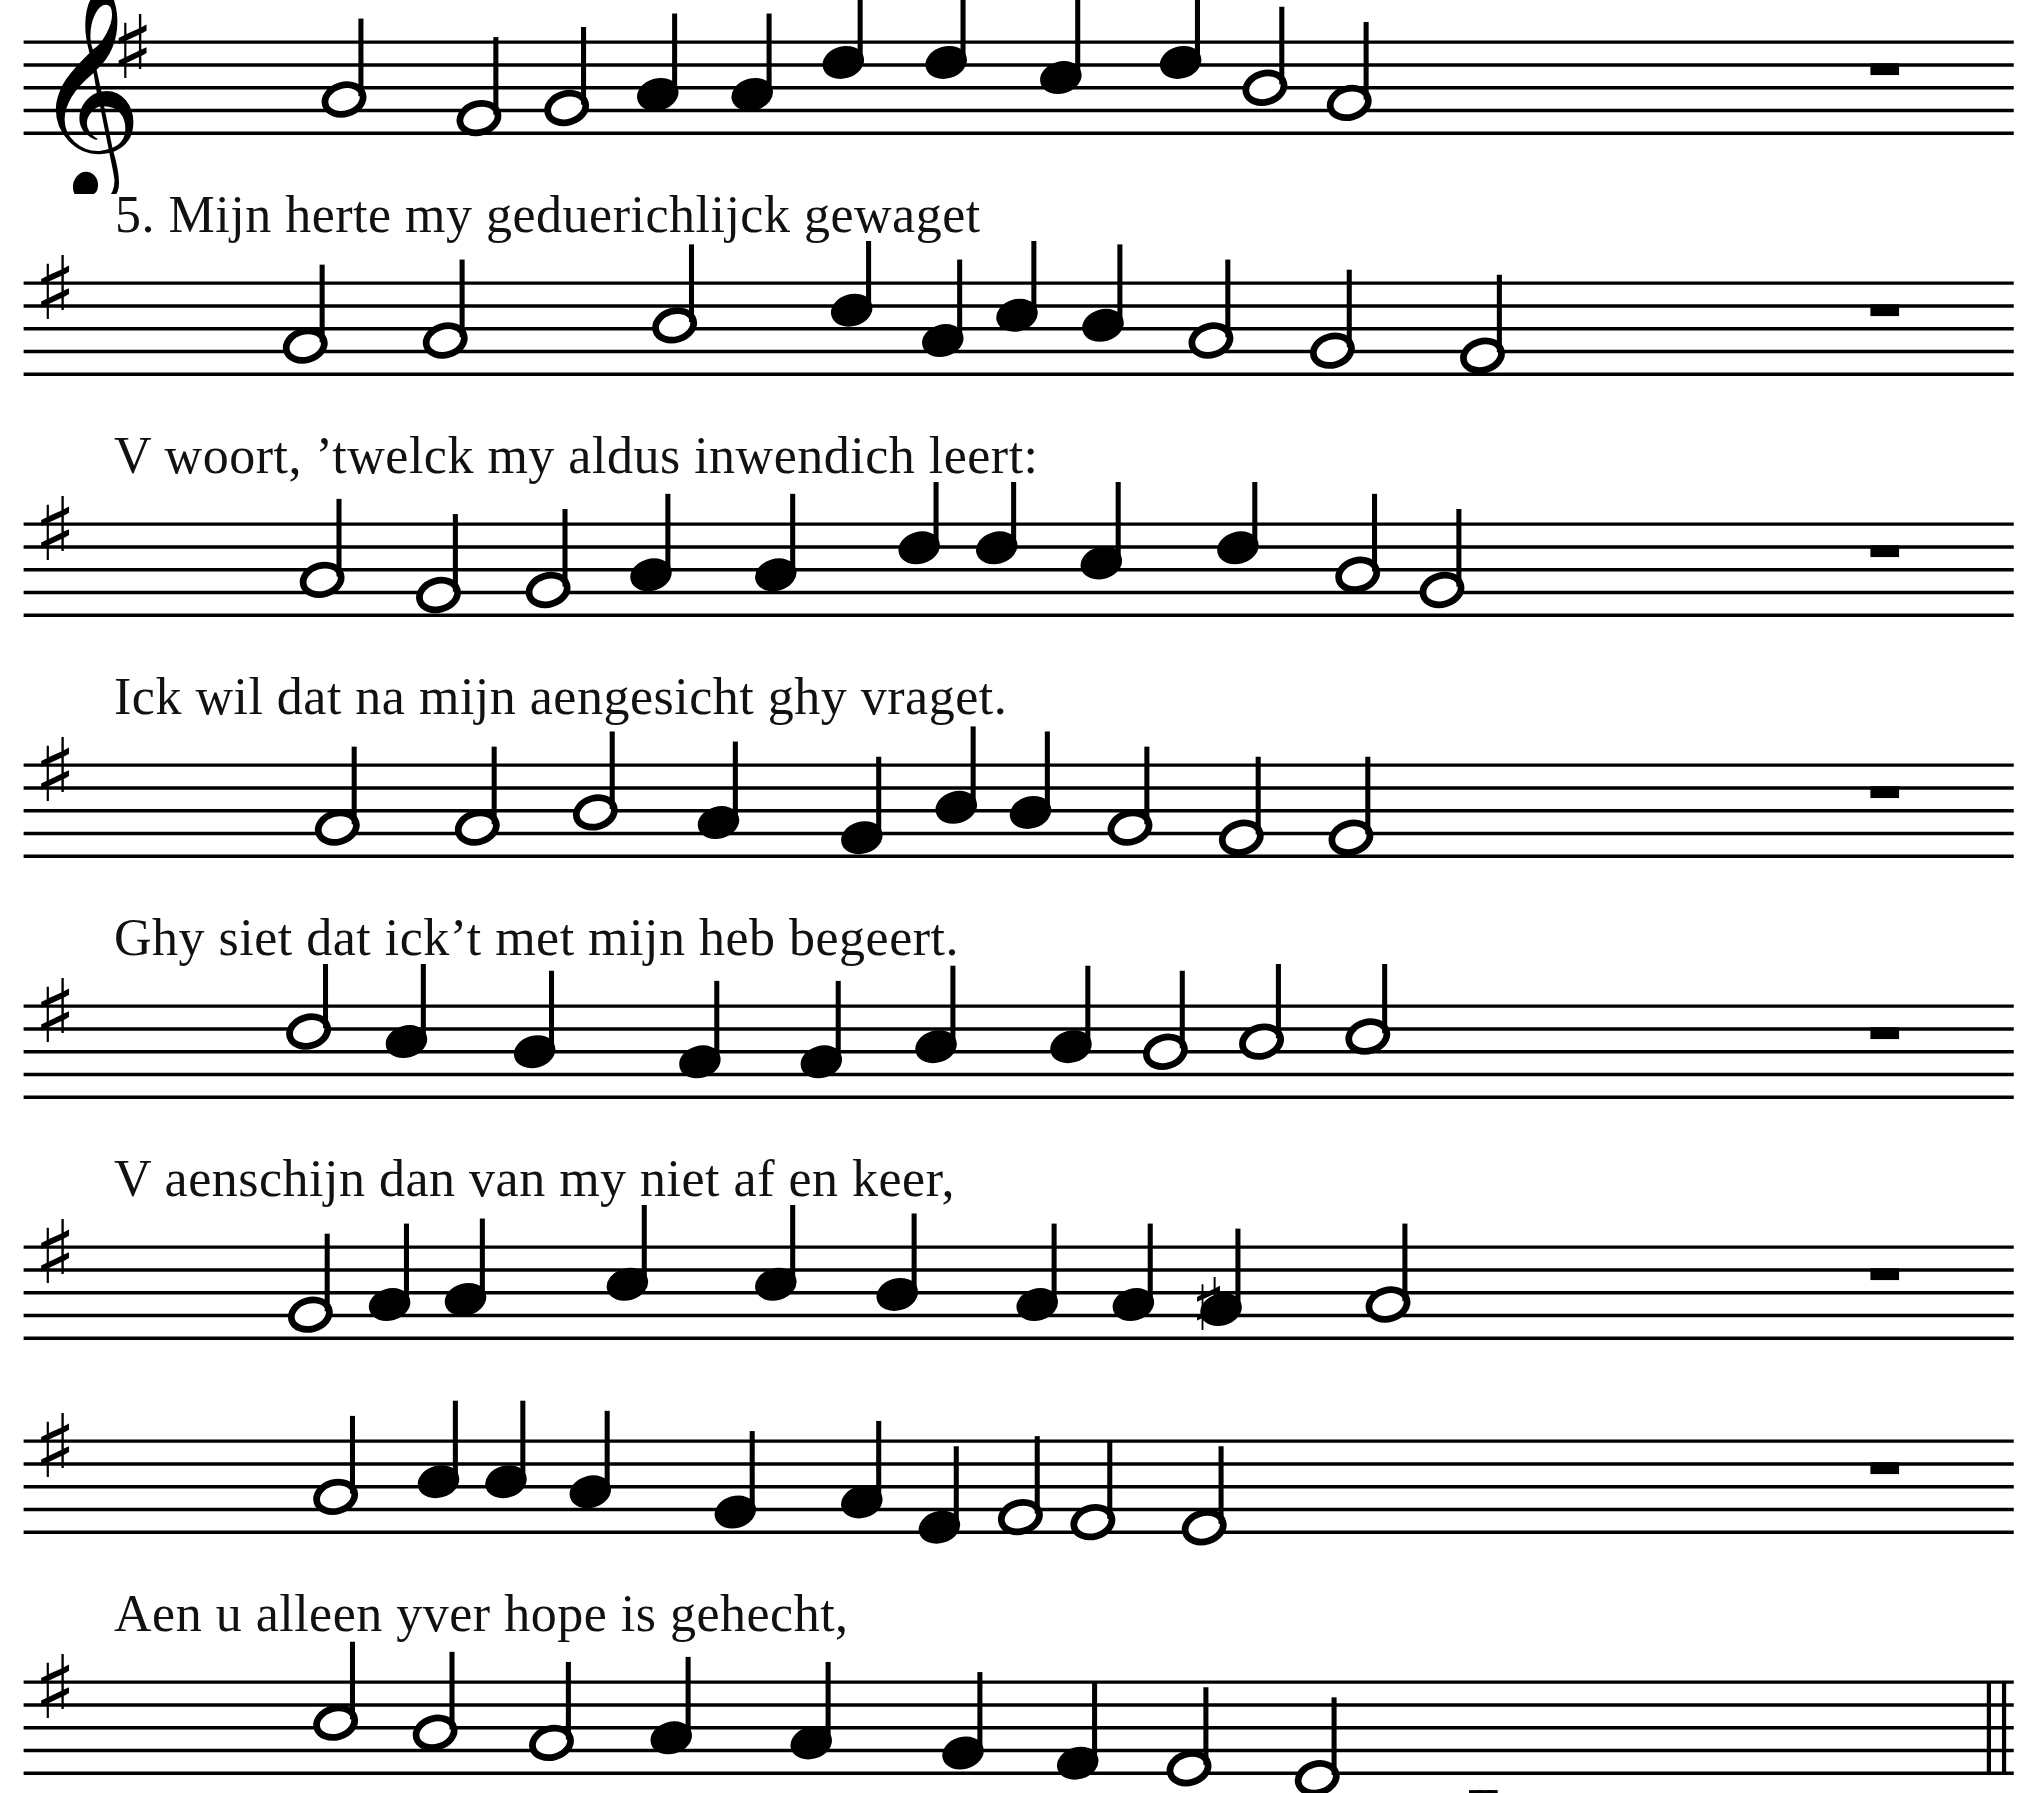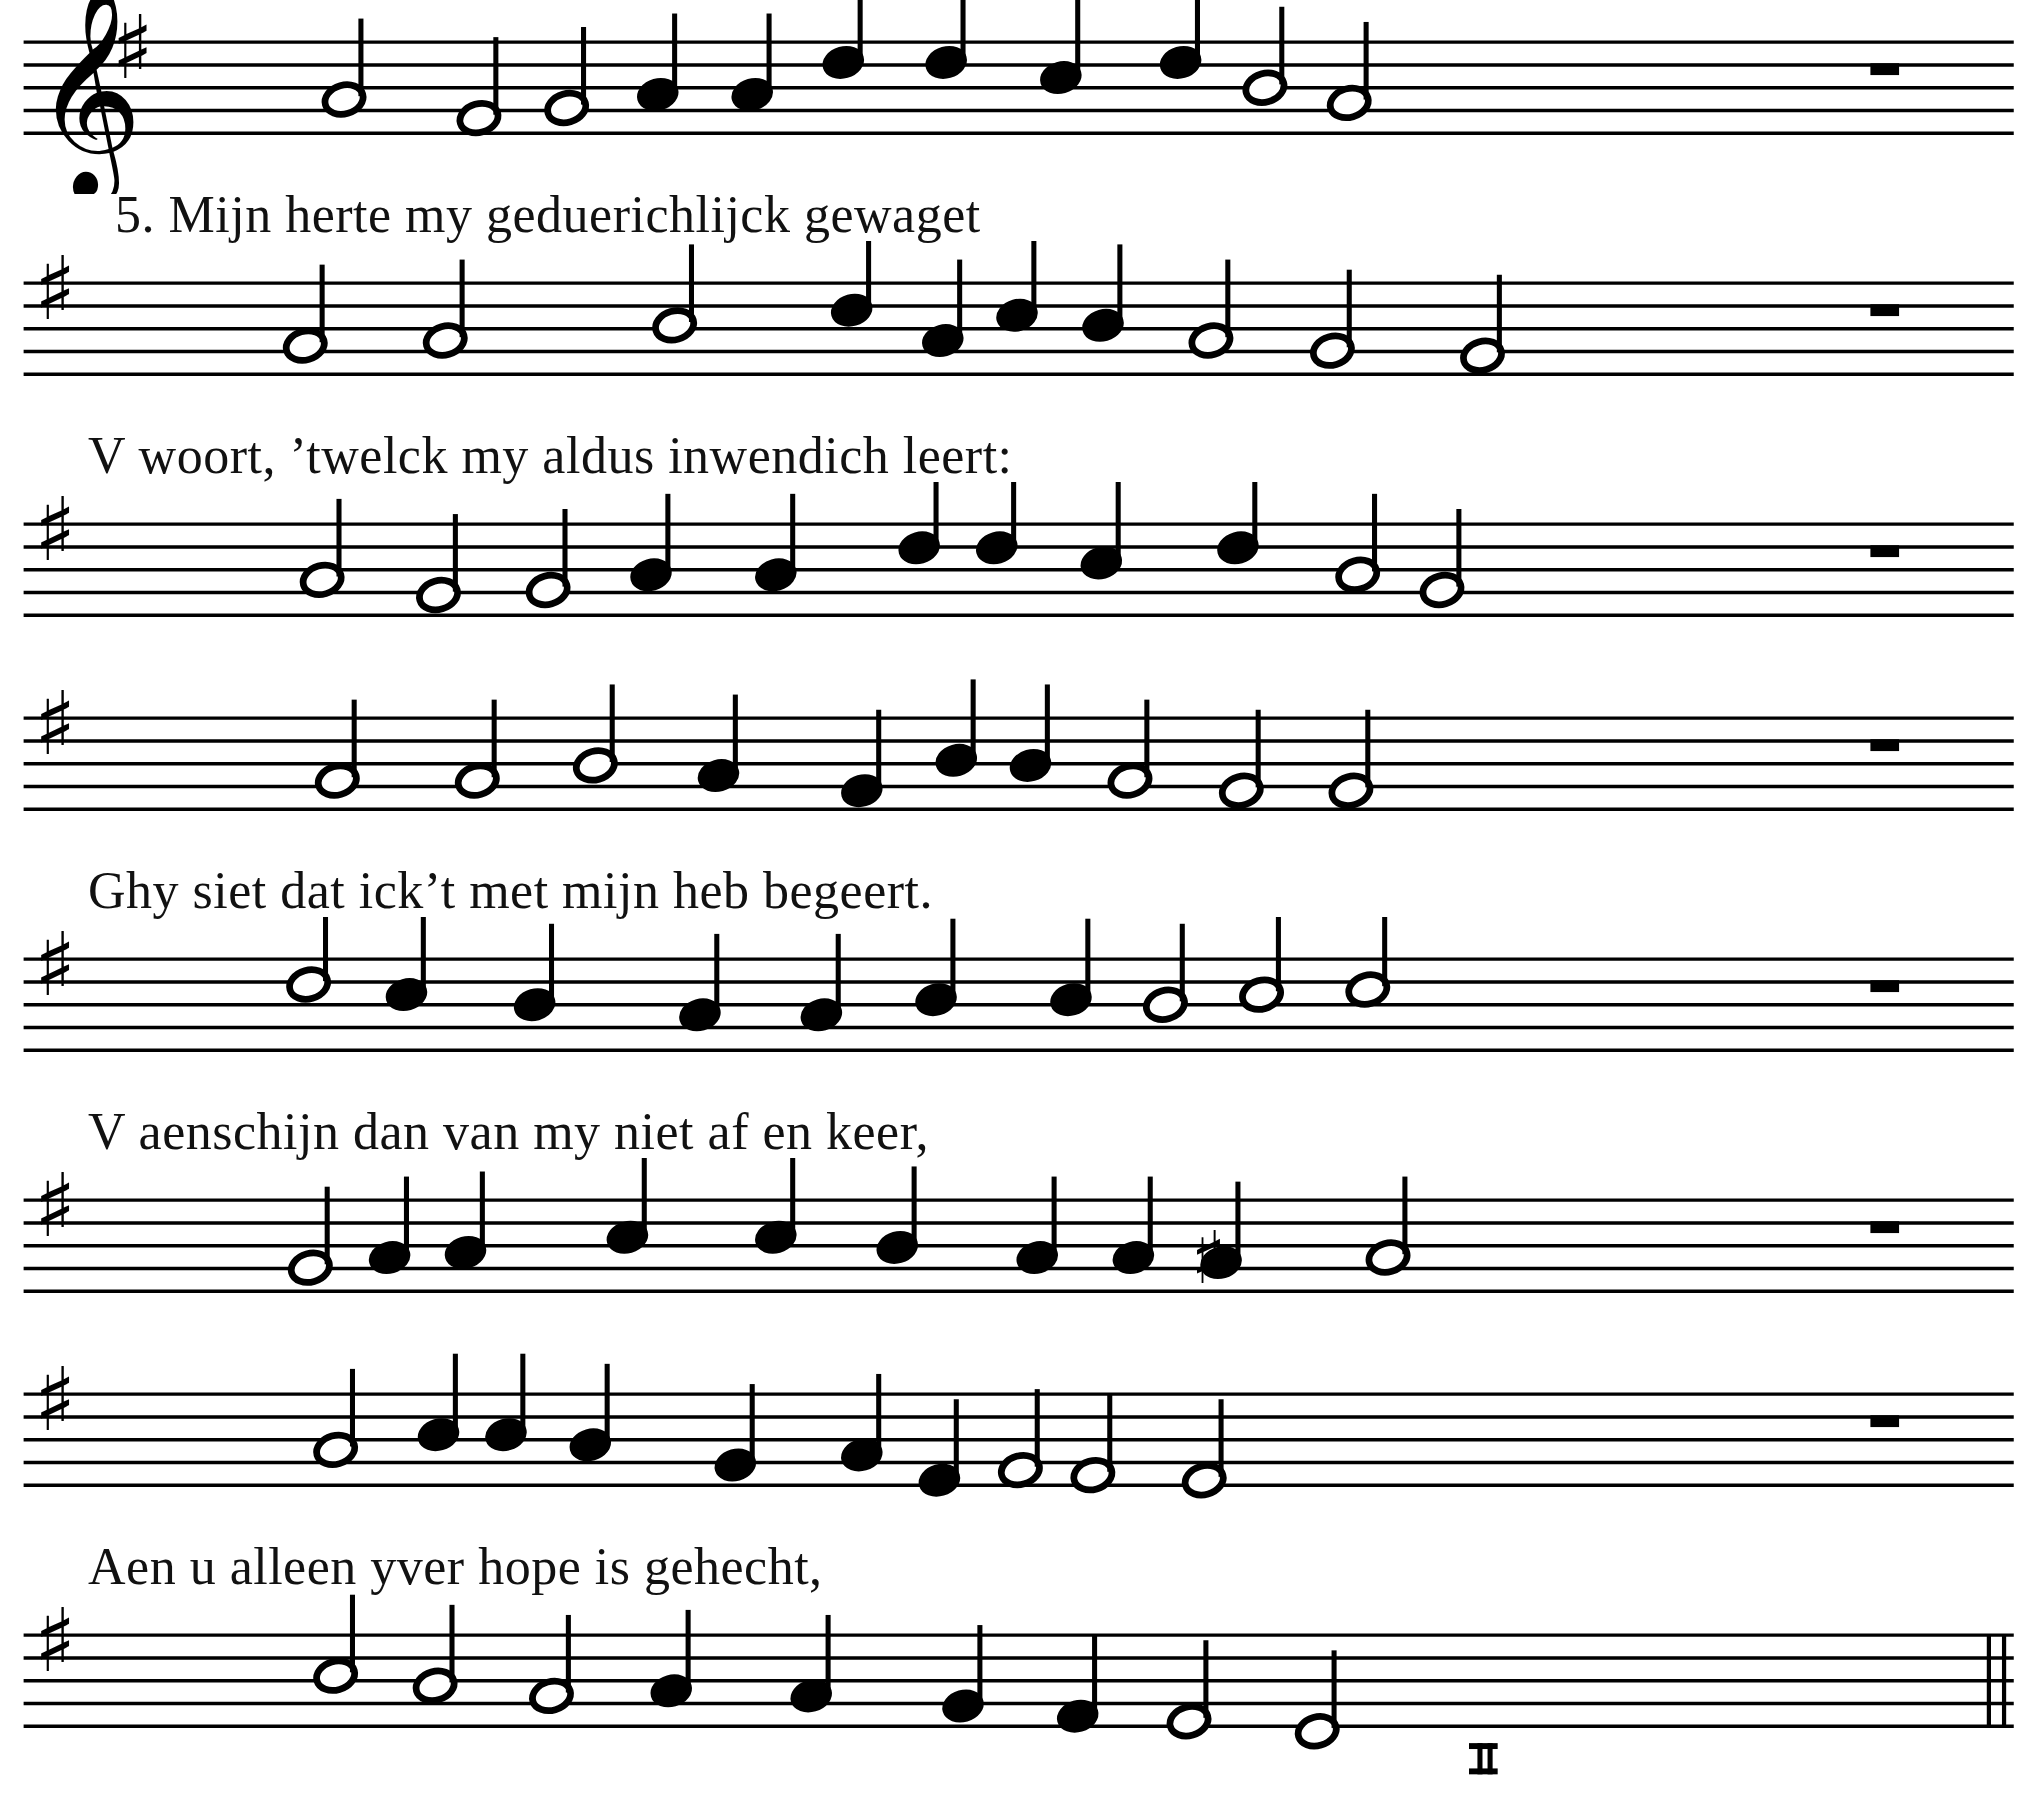--- a/index.html
+++ b/index.html
@@ -30,21 +30,21 @@
   }
   .staff-svg {
     display: block;
   }
   .lyric {
     font-family: "Liberation Serif", serif;
     font-size: 52px;
     line-height: 1.0;
     letter-spacing: 0.5px;
     color: #111111;
-    padding-left: 88px;
+    padding-left: 114px;
     margin-top: -5px;
     white-space: nowrap;
   }
   .lyric.indent-first {
     padding-left: 115px;
   }
 </style>
 </head>
 <body>
 
@@ -220,20 +220,21 @@
               <ellipse cx="1610" cy="110" rx="23" ry="17" transform="rotate(-16 1610 110)" fill="#fff" stroke="#000" stroke-width="8"></ellipse>
               <line x1="1630" y1="106" x2="1630" y2="14" stroke="#000" stroke-width="6"></line>
             </g>
             <g>
               <ellipse cx="1710" cy="128" rx="23" ry="17" transform="rotate(-16 1710 128)" fill="#fff" stroke="#000" stroke-width="8"></ellipse>
               <line x1="1730" y1="124" x2="1730" y2="32" stroke="#000" stroke-width="6"></line>
             </g>
             <rect x="2218" y="75" width="34" height="14" fill="#000"></rect>
           </svg>
         </div>
+        <div class="lyric">Ick wil dat na mijn aengesicht ghy vraget.</div>
       </div>
       <div class="system">
         <div class="staff-wrap">
           <svg width="2034" height="194" viewBox="0 0 2412 230" class="staff-svg">
             <line x1="28" y1="50" x2="2388" y2="50" stroke="#000" stroke-width="4"></line>
             <line x1="28" y1="77" x2="2388" y2="77" stroke="#000" stroke-width="4"></line>
             <line x1="28" y1="104" x2="2388" y2="104" stroke="#000" stroke-width="4"></line>
             <line x1="28" y1="131" x2="2388" y2="131" stroke="#000" stroke-width="4"></line>
             <line x1="28" y1="158" x2="2388" y2="158" stroke="#000" stroke-width="4"></line>
             <g>

